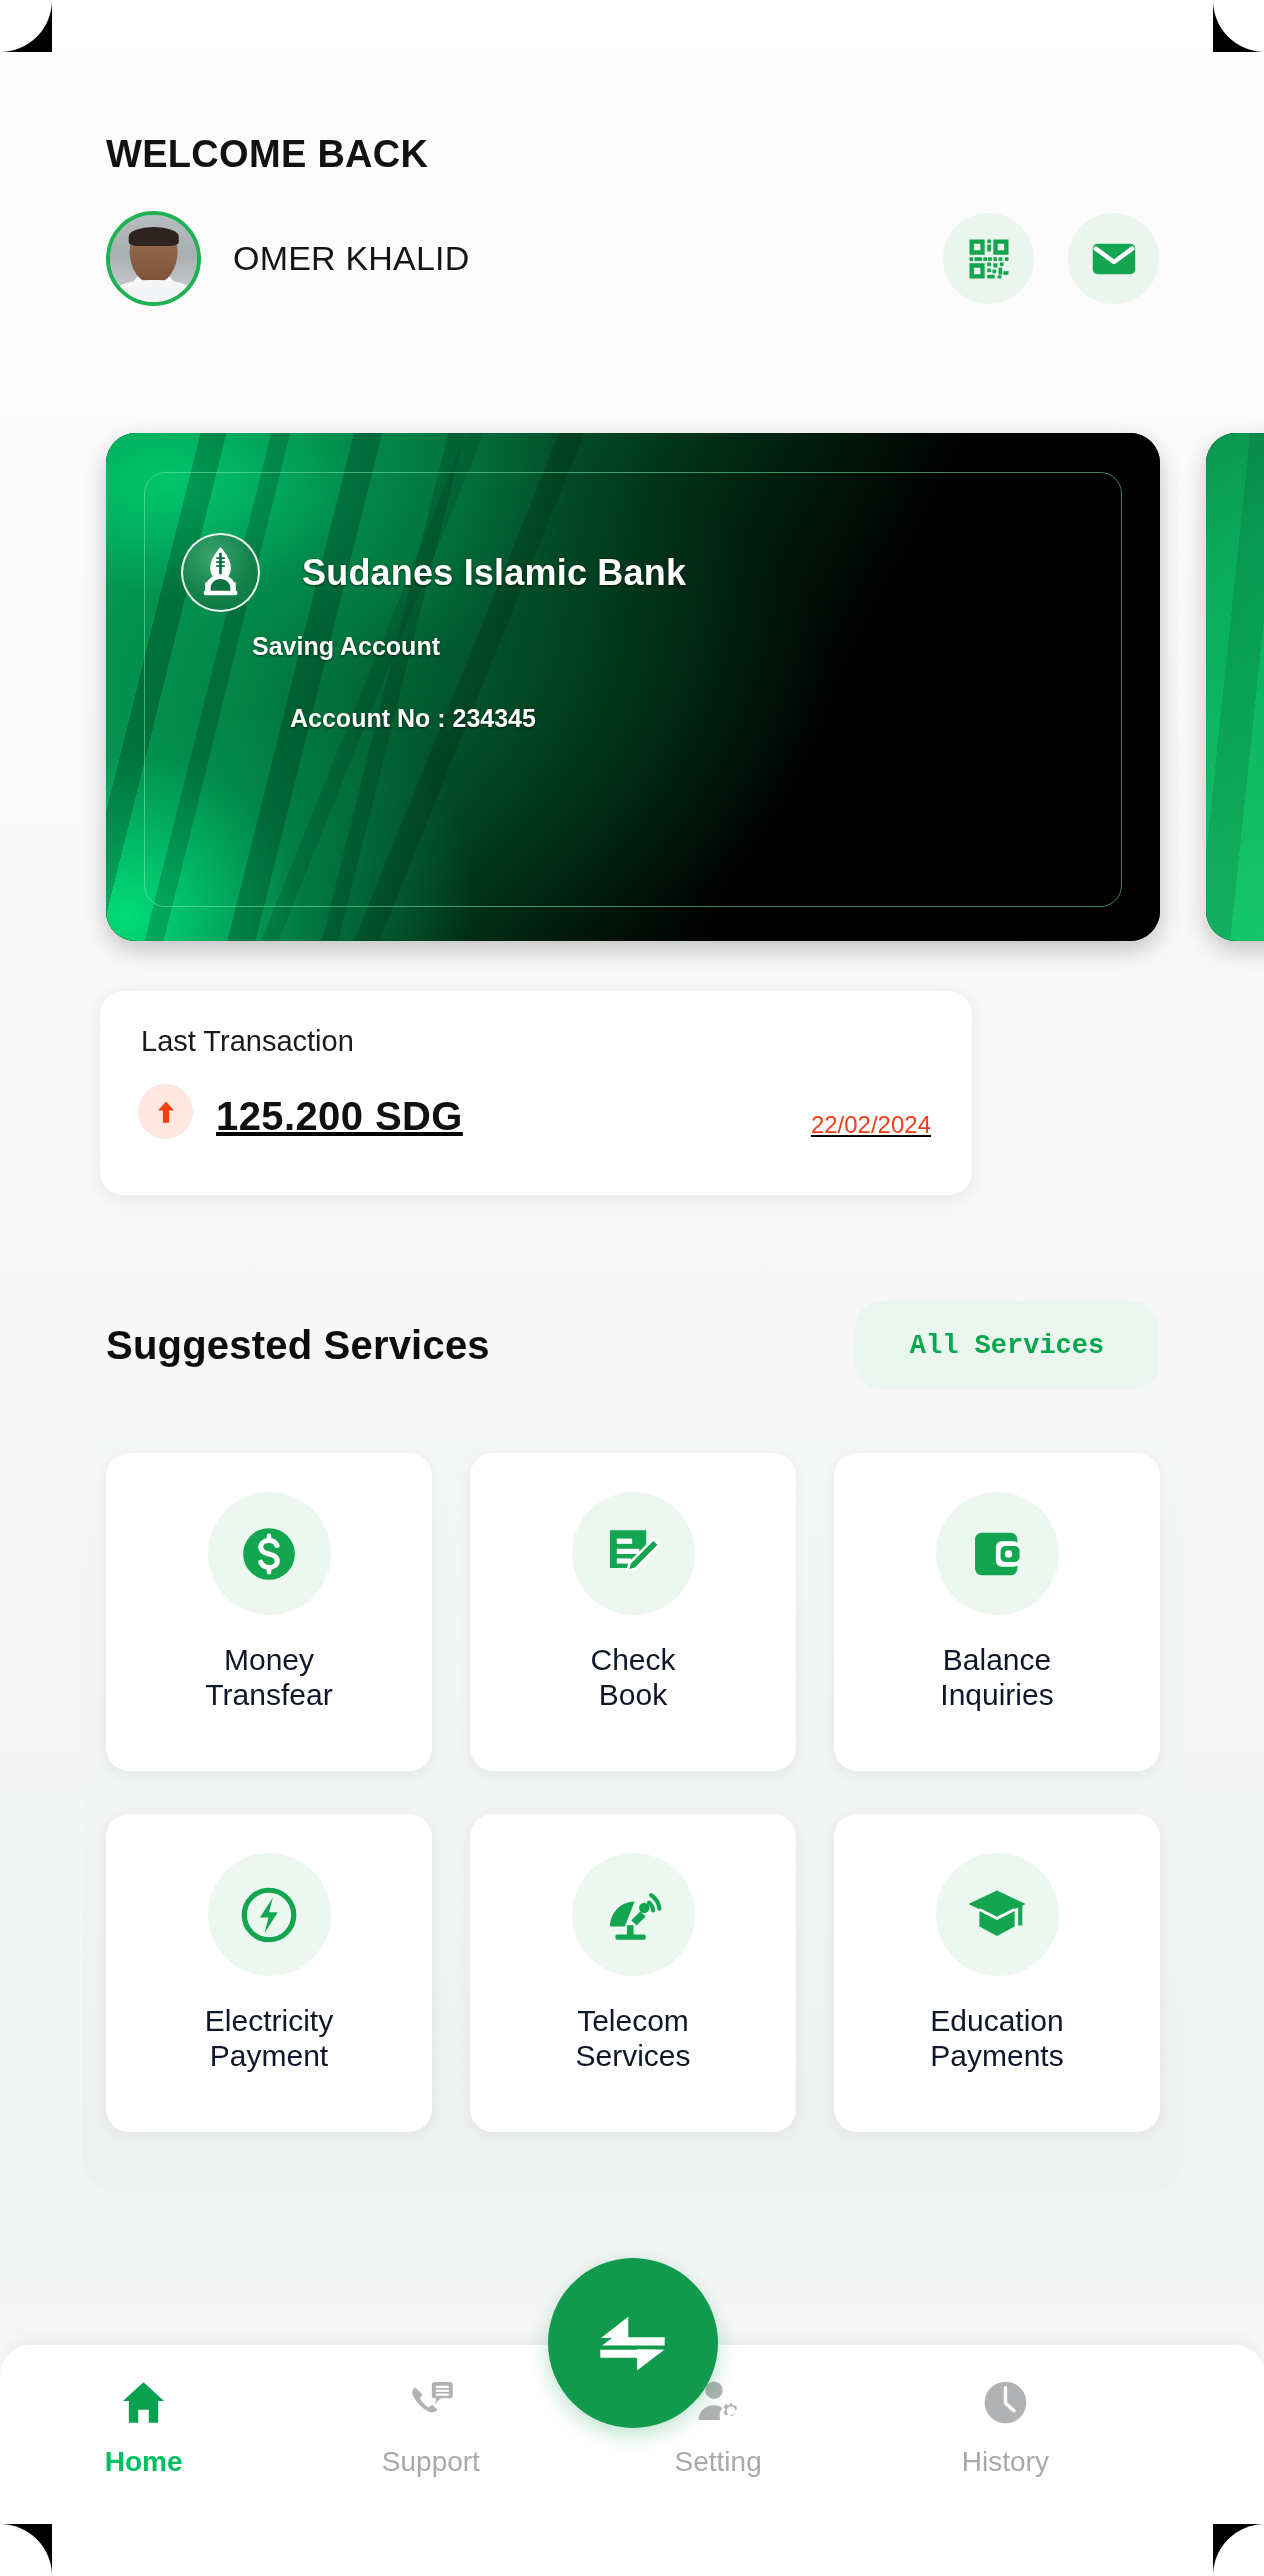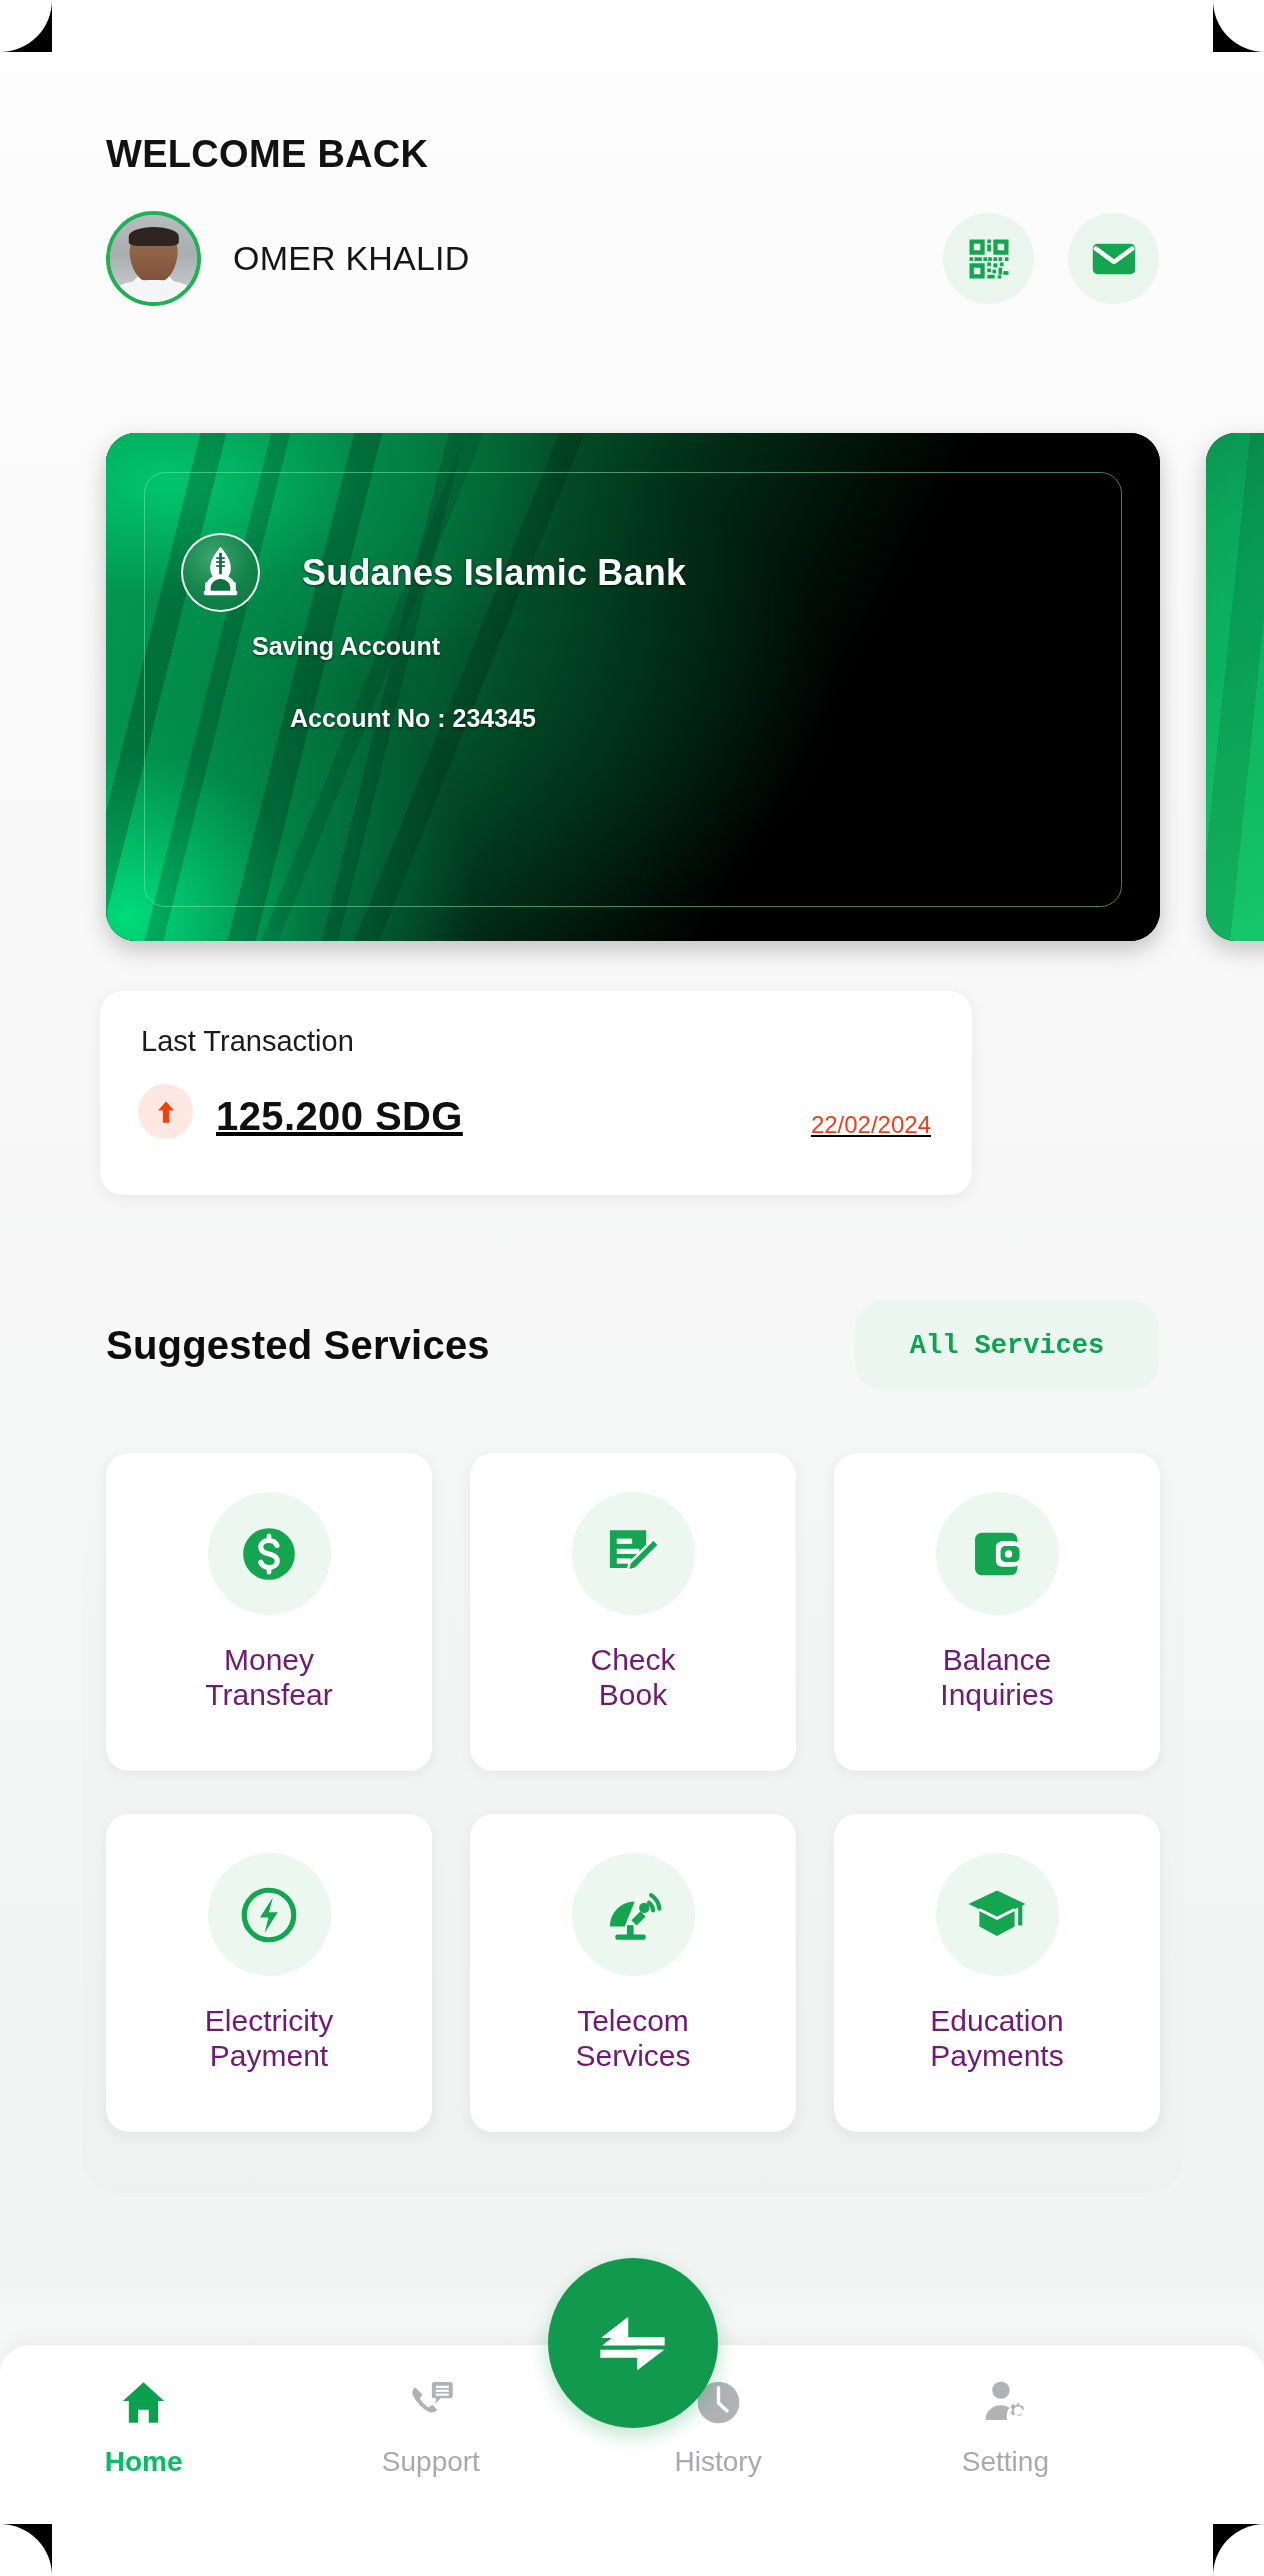--- a/index.html
+++ b/index.html
@@ -354,21 +354,21 @@
     width: 123px; height: 123px;
     border-radius: 50%;
     background: #ecf7f0;
     display: flex; align-items: center; justify-content: center;
   }
   .svc-label {
     margin-top: 27px;
     font-size: 30px;
     line-height: 1.17;
     text-align: center;
-    color: #701a75;
+    color: #0f172a;
     white-space: pre-line;
   }
 
   
   .navbar {
     position: absolute;
     bottom: 0; left: 0;
     width: 1265px;
     height: 231px;
     background: #ffffff;
@@ -629,34 +629,34 @@
           <path d="M14.6 9.6l-.6 3.1 3-3.1h-2.4z" fill="#b0b2b4"></path>
           <rect x="14.3" y="4.7" width="5.7" height="0.95" fill="#ffffff"></rect>
           <rect x="14.3" y="6.4" width="5.7" height="0.95" fill="#ffffff"></rect>
           <rect x="14.3" y="8.1" width="5.7" height="0.95" fill="#ffffff"></rect>
         </svg>
         <div class="nav-label">Support</div>
       </div>
 
       <div class="nav-item">
         <svg width="55" height="55" viewBox="0 0 24 24">
-          <circle cx="12" cy="12" r="9.1" fill="#b0b2b4"></circle>
-          <path d="M12 5.6v6.6l3.7 3.4" fill="none" stroke="#ffffff" stroke-width="1.5" stroke-linecap="round" stroke-linejoin="round"></path>
-        </svg>
-        <div class="nav-label">History</div>
-      </div>
-
-      <div class="nav-item">
-        <svg width="55" height="55" viewBox="0 0 24 24">
           <circle cx="10" cy="6.6" r="3.8" fill="#b0b2b4"></circle>
           <path d="M3.3 19.6c0-3.7 3-6.4 6.7-6.4 1.4 0 2.7.4 3.8 1.1-.8 1-1.3 2.2-1.3 3.6 0 .6.1 1.2.3 1.7H3.3z" fill="#b0b2b4"></path>
           <path d="M17.6 11.9l.6 1.4 1.5.1.3 1.6-1.3.8.3 1.5-1.4.7-1.1-1-1.3.7-1-1.2.8-1.3-.8-1.3 1-1.2 1.3.7 1.1-1.5z" fill="#b0b2b4"></path>
           <circle cx="17.5" cy="15.6" r="1.9" fill="#ffffff"></circle>
         </svg>
         <div class="nav-label">Setting</div>
+      </div>
+
+      <div class="nav-item">
+        <svg width="55" height="55" viewBox="0 0 24 24">
+          <circle cx="12" cy="12" r="9.1" fill="#b0b2b4"></circle>
+          <path d="M12 5.6v6.6l3.7 3.4" fill="none" stroke="#ffffff" stroke-width="1.5" stroke-linecap="round" stroke-linejoin="round"></path>
+        </svg>
+        <div class="nav-label">History</div>
       </div>
 
     </div>
   </div>
 
   <div class="corner tl"></div>
   <div class="corner tr"></div>
   <div class="corner bl"></div>
   <div class="corner br"></div>
   <div class="corner-mask tl"></div>

